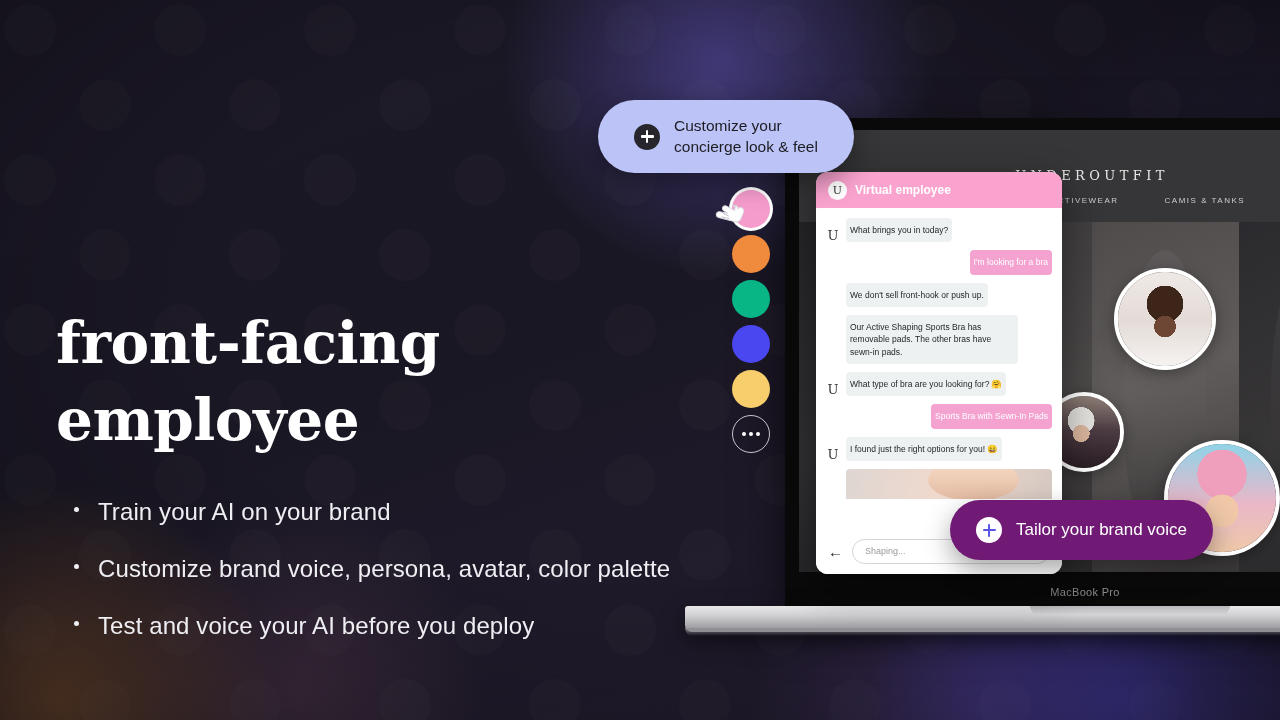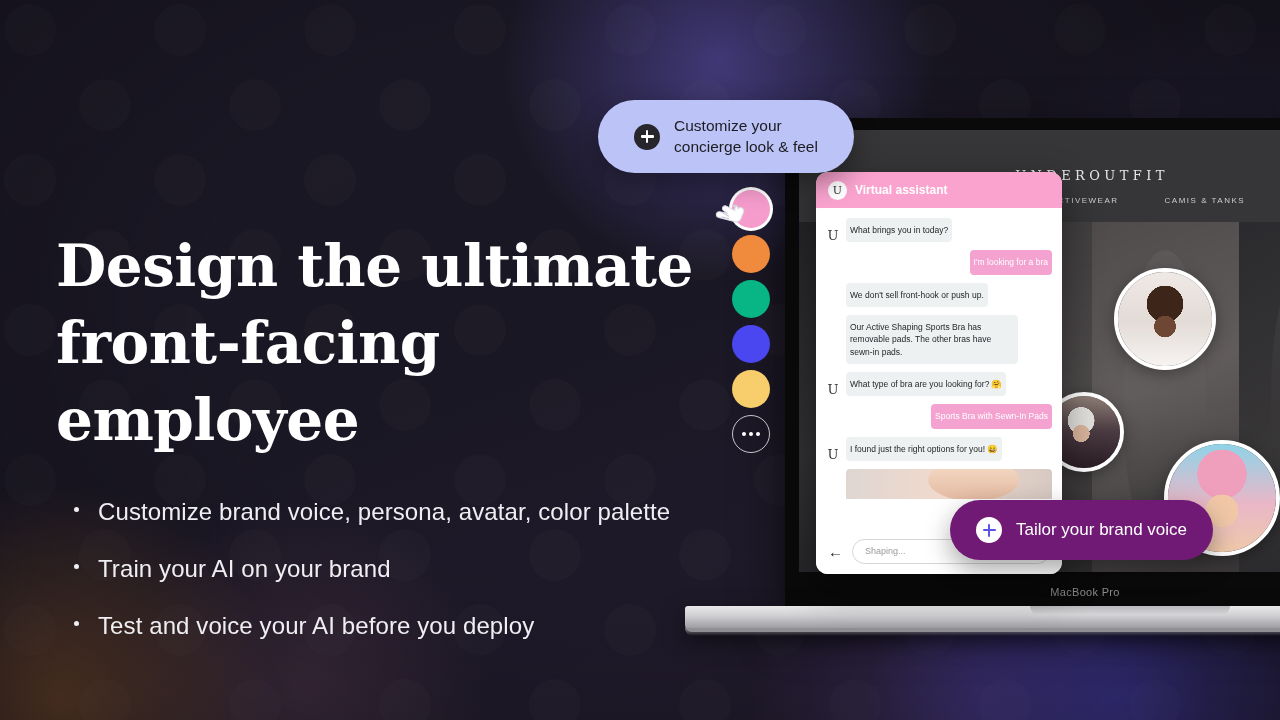--- a/index.html
+++ b/index.html
@@ -158,31 +158,31 @@
 <body>
 
 <div id="bg">
   <div id="bg-glows"></div>
   <div id="bg-dots"></div>
   <div id="bg-vig"></div>
 </div>
 
 <div class="copy">
   <h1 class="headline">
-    <span>Design the ultimate</span><br>
+    <br>
     <span>front-facing employee</span>
   </h1>
   <ul class="bullets">
     <li>
       <span class="dot"></span>
-      <span>Customize brand voice, persona, avatar, color palette</span>
+      <span>Train your AI on your brand</span>
     </li>
     <li>
       <span class="dot"></span>
-      <span>Train your AI on your brand</span>
+      <span>Customize brand voice, persona, avatar, color palette</span>
     </li>
     <li>
       <span class="dot"></span>
       <span>Test and voice your AI before you deploy</span>
     </li>
   </ul>
 </div>
 
 <div class="laptop">
   <div class="lid">
@@ -215,21 +215,21 @@
 <div class="persona p2">
     <div class="face"></div>
   </div>
 <div class="persona p3">
     <div class="face"></div>
   </div>
 
 <div class="chat">
   <div class="chat-head">
     <div class="chat-av">U</div>
-    <div class="chat-title">Virtual assistant</div>
+    <div class="chat-title">Virtual employee</div>
   </div>
   <div class="chat-body">
     <div class="row">
       <span class="mini-av">U</span>
       <div class="bub">What brings you in today?</div>
     </div>
     <div class="row me">
       <div class="bub me">I'm looking for a bra</div>
     </div>
     <div class="row">

